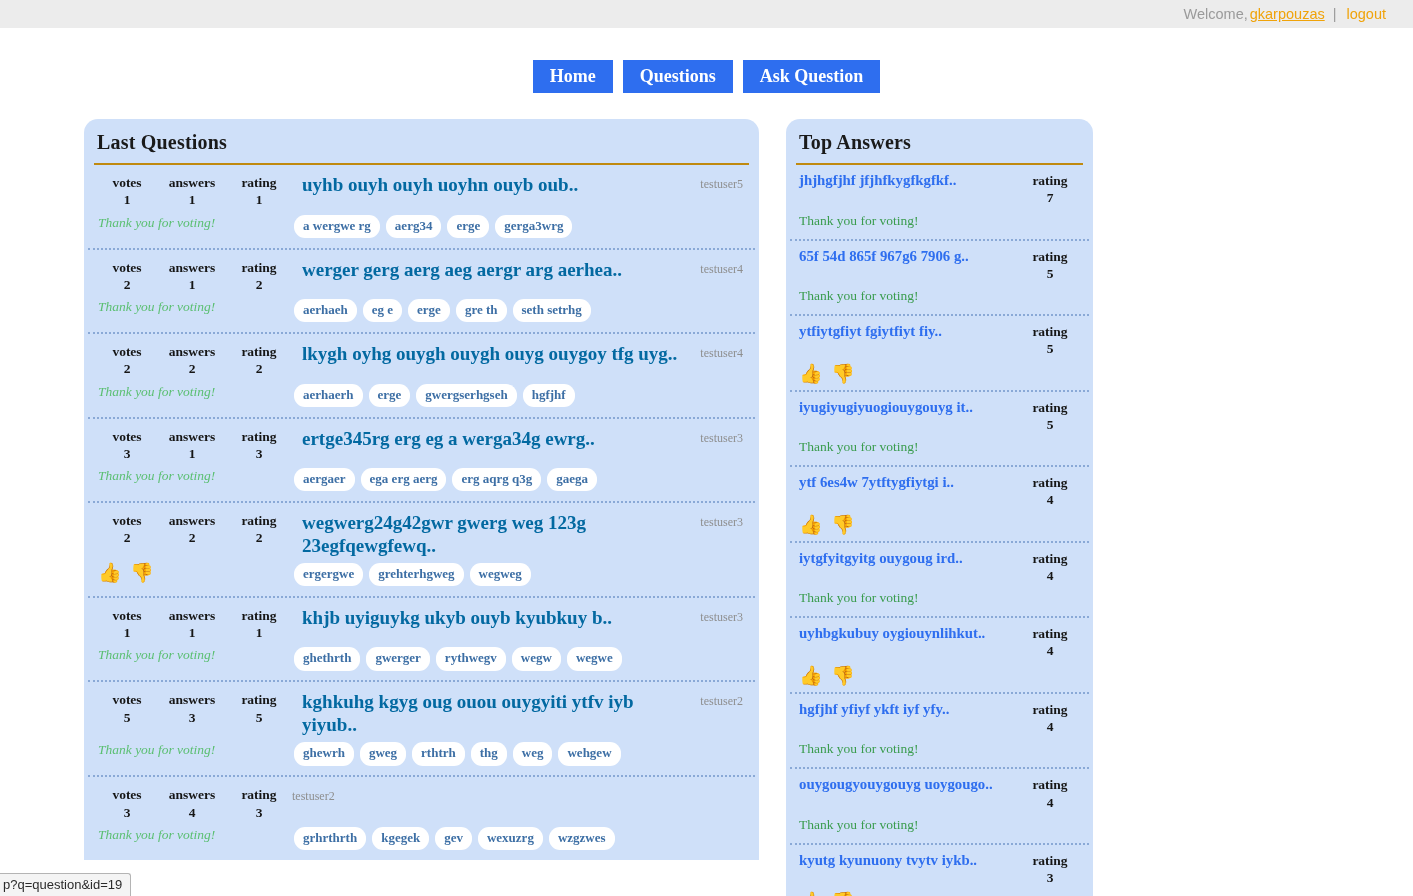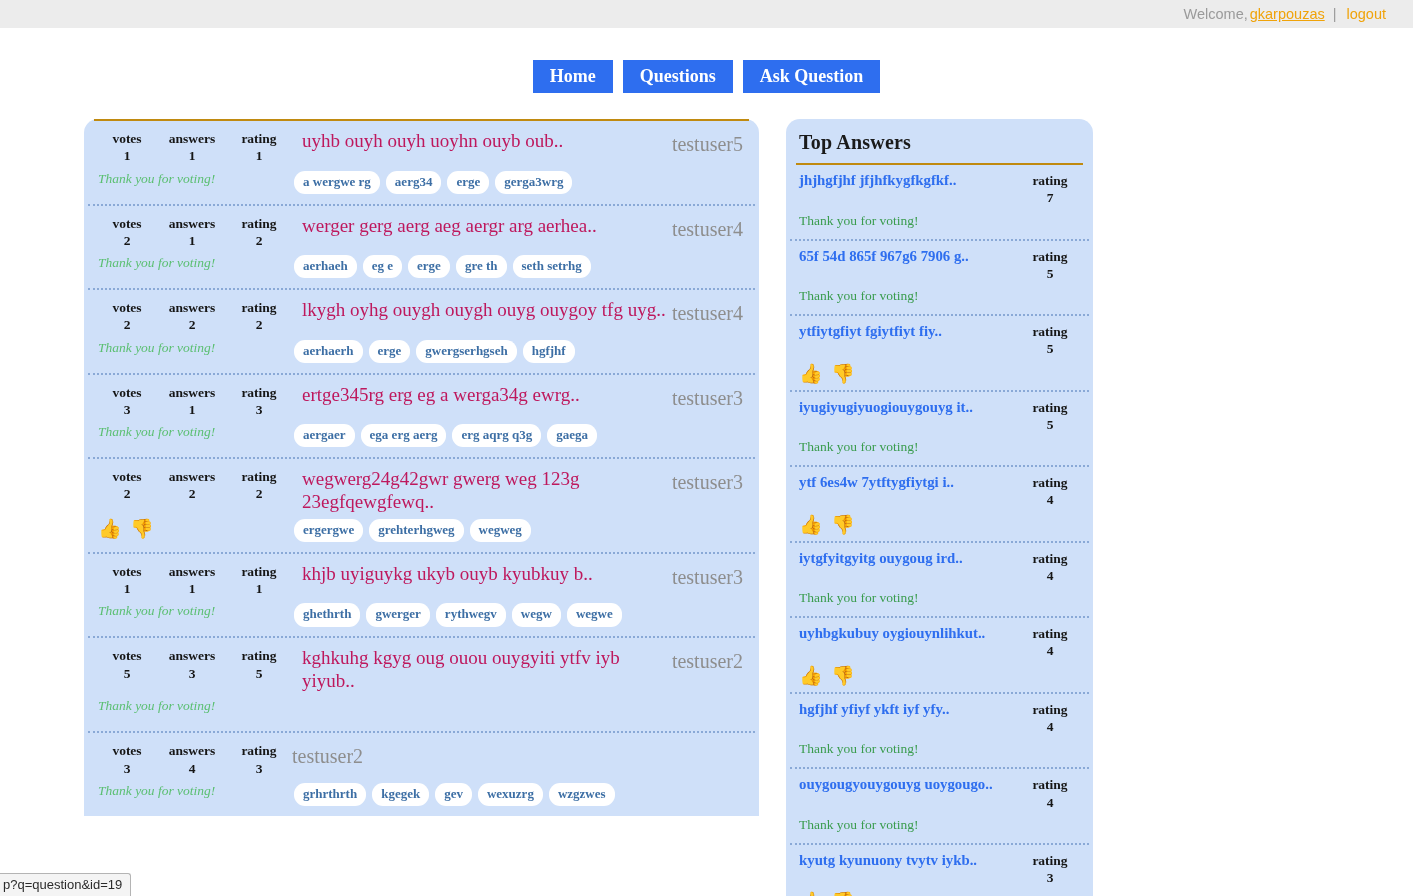--- a/index.html
+++ b/index.html
@@ -103,31 +103,31 @@
     flex: 0 0 auto;
   }
   .stat .lbl { display: block; }
   .stat .val { display: block; }
   .stat-votes   { width: 62px; }
   .stat-answers { width: 68px; }
   .stat-rating  { width: 66px; }
 
   .qbody { flex: 1 1 auto; padding-left: 10px; }
   .qtitle {
-    color: #be185d;
+    color: #0369a1;
     font-size: 19px;
-    font-weight: normal;
+    font-weight: bold;
     line-height: 1.18;
     cursor: pointer;
     max-width: 385px;
   }
   .qauthor {
     flex: 0 0 auto;
     color: #8e8e8e;
-    font-size: 20px;
+    font-size: 12px;
     padding-top: 3px;
     padding-right: 4px;
     white-space: nowrap;
   }
 
   .qbottom {
     display: flex;
     align-items: flex-start;
     margin-top: 6px;
     min-height: 26px;
@@ -213,20 +213,21 @@
 
 <div class="navwrap">
   <button class="navbtn">Home</button>
   <button class="navbtn">Questions</button>
   <button class="navbtn">Ask Question</button>
 </div>
 
 <div class="page">
 
   <div class="panel panel-left">
+    <div class="panel-title">Last Questions</div>
     <div class="panel-rule"></div>
     <div id="question-rows">
         <div class="qrow">
           <div class="qtop">
             <div class="stat stat-votes">
               <span class="lbl">votes</span>
               <span class="val">1</span>
             </div>
             <div class="stat stat-answers">
               <span class="lbl">answers</span>
@@ -428,20 +429,28 @@
             </div>
             <div class="qbody">
               <div class="qtitle">kghkuhg kgyg oug ouou ouygyiti ytfv iyb yiyub..</div>
             </div>
             <div class="qauthor">testuser2</div>
           </div>
           <div class="qbottom">
             <div class="voteline">
               <div class="thanks">Thank you for voting!</div>
             </div>
+            <div class="tags">
+              <span class="tag">ghewrh</span>
+              <span class="tag">gweg</span>
+              <span class="tag">rthtrh</span>
+              <span class="tag">thg</span>
+              <span class="tag">weg</span>
+              <span class="tag">wehgew</span>
+            </div>
           </div>
         </div>
         <div class="qrow">
           <div class="qtop">
             <div class="stat stat-votes">
               <span class="lbl">votes</span>
               <span class="val">3</span>
             </div>
             <div class="stat stat-answers">
               <span class="lbl">answers</span>

